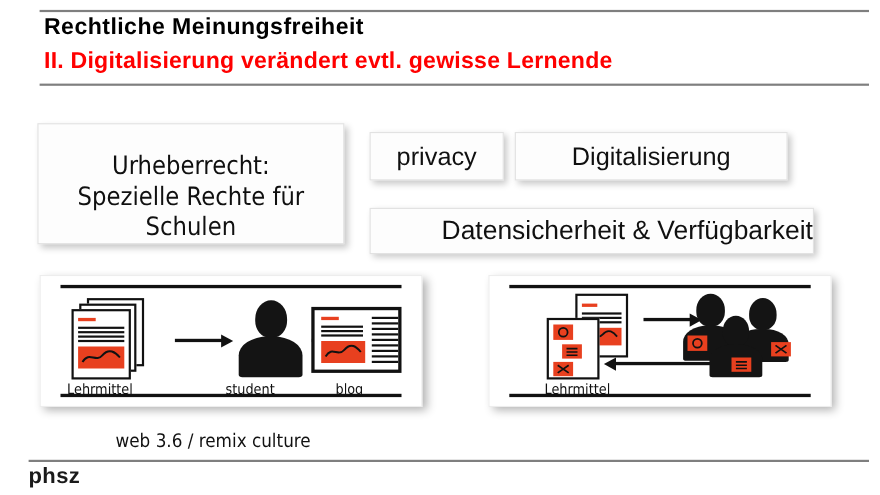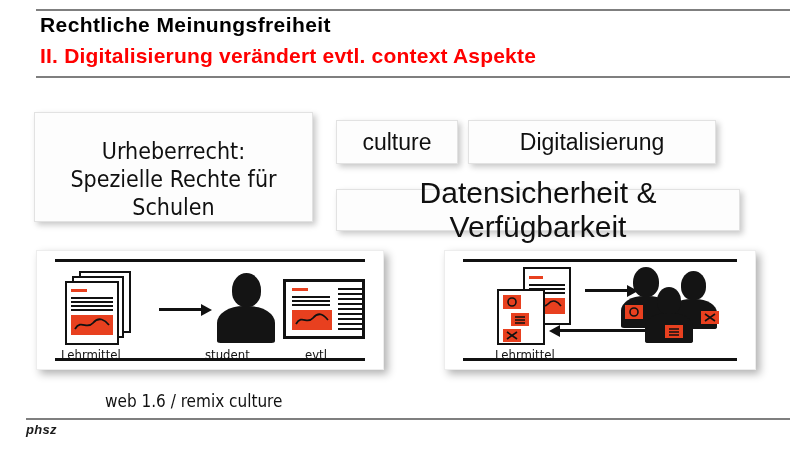--- a/index.html
+++ b/index.html
@@ -57,21 +57,21 @@
     font-size:23px;
   }
   #box-meinungsfreiheit{
     left:468px;top:120px;width:248px;height:44px;
     font-family:"Liberation Sans", sans-serif;
     font-size:23px;
   }
   #box-datensicherheit{
     left:336px;top:189px;width:404px;height:42px;
     font-family:"Liberation Sans", sans-serif;
-    font-size:30px;
+    font-size:24px;
     justify-content:flex-end;
   }
 
   
   .panel{
     position:absolute;
     background:#ffffff;
     border:1px solid #ededed;
     box-shadow:4px 4px 8px rgba(0,0,0,0.30);
     box-sizing:border-box;
@@ -126,41 +126,41 @@
   #caption-left{left:105px;top:391px;}
   #caption-right{left:424px;top:391px;}
 
   
   .rule-bot{
     position:absolute;left:26px;top:418px;width:764px;height:1.5px;background:#7f7f7f;
   }
   .phsz{
     position:absolute;left:26px;top:422px;
     font-family:"Liberation Sans", sans-serif;
-    font-weight:bold;font-size:13px;color:#1a1a1a;letter-spacing:0.3px;font-style:italic;
+    font-weight:bold;font-size:20px;color:#1a1a1a;letter-spacing:0.3px;
   }
 </style>
 </head>
 <body>
 
 <div class="slide">
 
   <div class="rule-top"></div>
   <div class="title1">Rechtliche Meinungsfreiheit</div>
-  <div class="title2">II. Digitalisierung verändert evtl. context Aspekte</div>
+  <div class="title2">II. Digitalisierung verändert evtl. gewisse Lernende</div>
   <div class="rule-mid"></div>
 
   <div class="cbox" id="box-urheberrecht">
     <span style="white-space:pre-line;margin-top:24px;">Urheberrecht:
 Spezielle Rechte für
 Schulen</span>
   </div>
 
   <div class="cbox" id="box-privacy">
-    <span>culture</span>
+    <span>privacy</span>
   </div>
 
   <div class="cbox" id="box-meinungsfreiheit">
     <span>Digitalisierung</span>
   </div>
 
   <div class="cbox" id="box-datensicherheit">
     <span>Datensicherheit &amp; Verfügbarkeit</span>
   </div>
 
@@ -208,21 +208,21 @@
       <div class="dl" style="left:52px;top:6px;width:24px;position:absolute;"></div>
       <div class="dl" style="left:52px;top:11px;width:24px;position:absolute;"></div>
       <div class="dl" style="left:52px;top:16px;width:24px;position:absolute;"></div>
       <div class="dl" style="left:52px;top:21px;width:24px;position:absolute;"></div>
       <div class="dl" style="left:52px;top:26px;width:24px;position:absolute;"></div>
       <div class="dl" style="left:52px;top:31px;width:24px;position:absolute;"></div>
       <div class="dl" style="left:52px;top:36px;width:24px;position:absolute;"></div>
       <div class="dl" style="left:52px;top:41px;width:24px;position:absolute;"></div>
       <div class="dl" style="left:52px;top:46px;width:24px;position:absolute;"></div>
     </div>
-    <div class="glabel" style="left:268px;top:96px;">evtl</div>
+    <div class="glabel" style="left:268px;top:96px;">blog</div>
   </div>
 
   <div class="panel" id="panel-right">
     <div class="hbar top"></div>
     <div class="hbar bot"></div>
 
     <div class="doc-stack" style="left:52px;top:16px;width:86px;height:78px;">
       <div class="sheet" style="left:26px;top:0px;width:48px;height:58px;"></div>
       <div class="dl red" style="left:32px;top:9px;width:14px;position:absolute;"></div>
       <div class="dl" style="left:32px;top:17px;width:36px;position:absolute;"></div>
@@ -276,18 +276,18 @@
       </svg>
       <div class="redblock" style="left:76px;top:46px;width:18px;height:13px;"></div>
       <svg style="position:absolute;left:78px;top:47px;" width="14" height="11" viewBox="0 0 14 11">
         <path d="M2 2 L12 9 M12 2 L2 9" stroke="#111" stroke-width="1.6" fill="none"></path>
       </svg>
     </div>
 
     <div class="glabel" style="left:50px;top:96px;">Lehrmittel</div>
   </div>
 
-  <div class="caption" id="caption-left">web 1.6 / remix culture</div>
+  <div class="caption" id="caption-left">web 3.6 / remix culture</div>
 
   <div class="rule-bot"></div>
   <div class="phsz">phsz</div>
 
 </div>
 
 </body></html>

